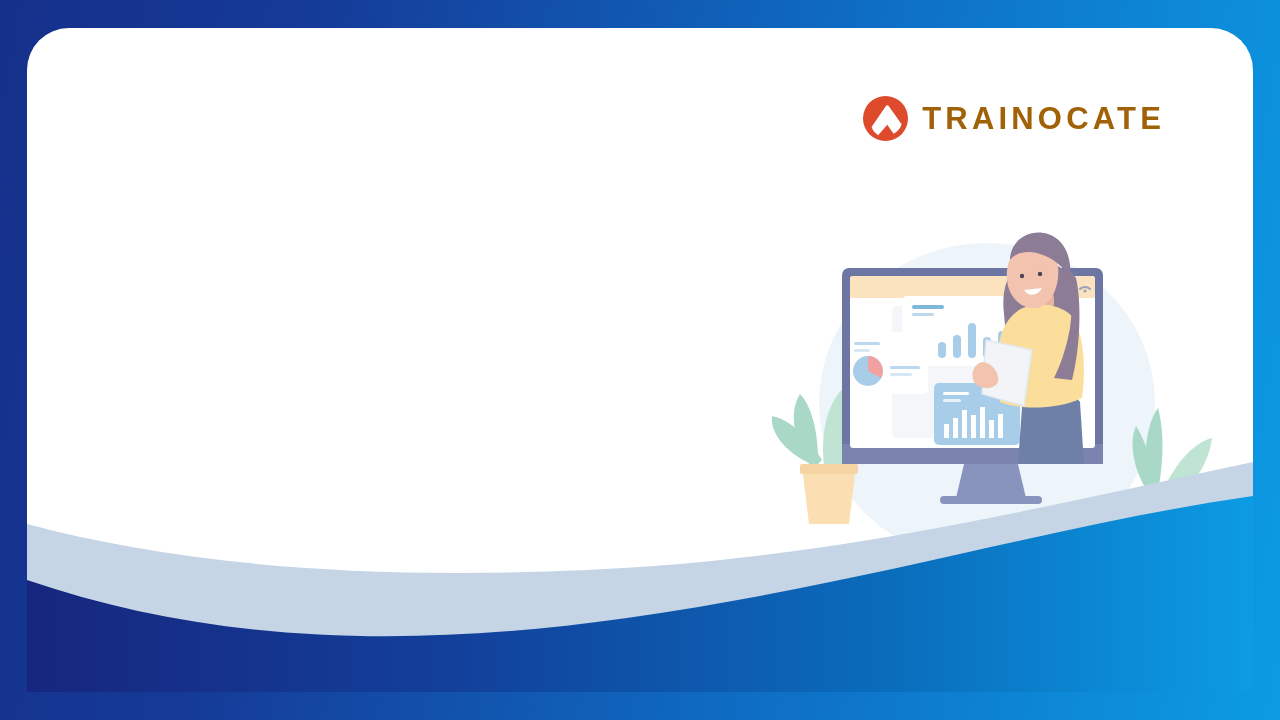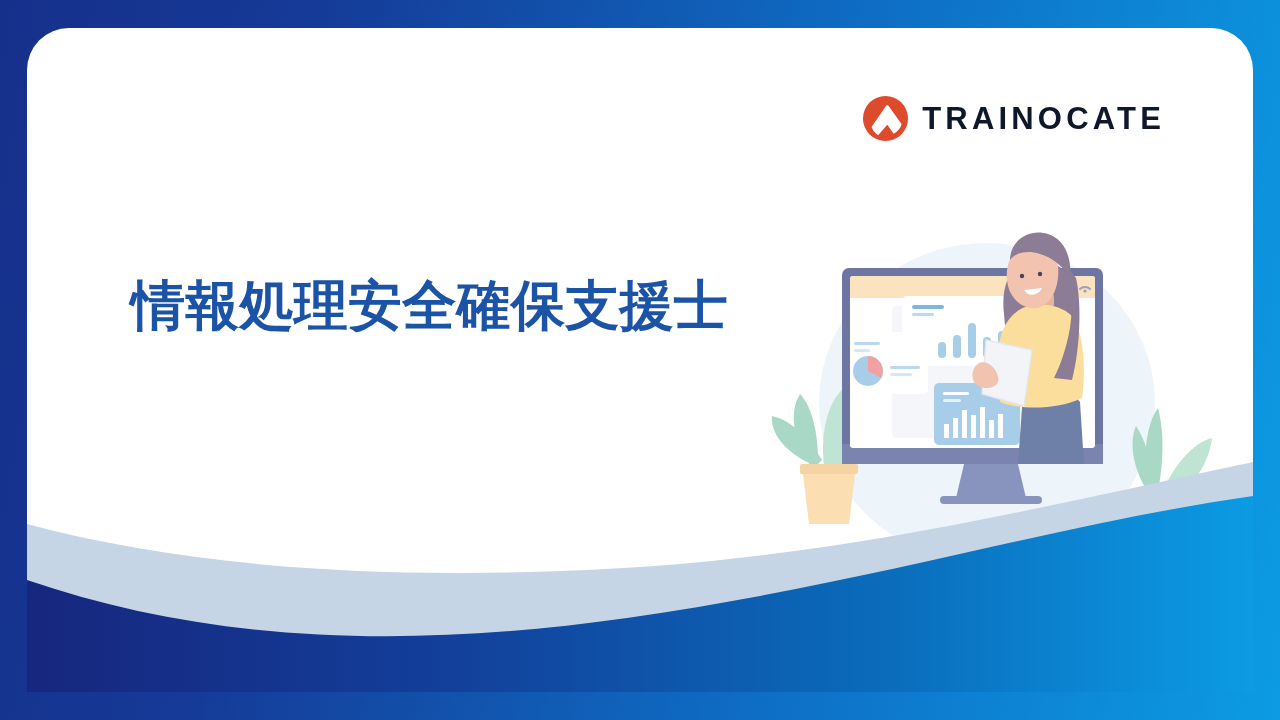--- a/index.html
+++ b/index.html
@@ -84,21 +84,21 @@
   .logo {
     position: absolute;
     right: 88px;
     top: 67px;
     display: flex;
     align-items: center;
     gap: 13px;
   }
   .logo-mark { width: 47px; height: 47px; display: block; }
   .logo-word {
-    color: #0f172a;
+    color: #a16207;
     font-size: 31px;
     font-weight: 700;
     letter-spacing: 0.135em;
     line-height: 1;
     white-space: nowrap;
   }
 
   
   .illustration {
     position: absolute;
@@ -223,21 +223,20 @@
 
           <circle cx="280" cy="78" r="2.2" fill="#4A4458"></circle>
           <circle cx="298" cy="76" r="2.2" fill="#4A4458"></circle>
           <path d="M282 92 C286 99 296 98 300 90 Z" fill="#FFFFFF"></path>
         </g>
       </svg>
     </div>
 
 
     <h1 class="headline">
-      <span class="line">情報処理安全確保支援士</span>
     </h1>
 
     <div class="logo">
       <svg class="logo-mark" viewBox="0 0 48 48" xmlns="http://www.w3.org/2000/svg">
         <circle cx="24" cy="24" r="23" fill="#DE4B2C"></circle>
         <path d="M11 34 L26 12 L40 30 L40 16.5 C36 11.5 30.5 9 25 9 L11 34 Z" fill="#FFFFFF" opacity="0"></path>
         <path d="M25.5 11 L40 31.5 L40 21 L30 11 Z" fill="#FFFFFF" opacity="0"></path>
         <path d="M25.8 10.5 C26.3 10.5 26.7 10.7 27 11.1 L40.5 29.8 C39.2 34 36.2 37.6 32.3 39.6 L25.8 30.3 L16.5 41 C13.4 39.2 11 36.3 9.8 32.8 L24.6 11.1 C24.9 10.7 25.3 10.5 25.8 10.5 Z" fill="#FFFFFF"></path>
         <path d="M25.8 24 L33.5 35 L17.5 35 Z" fill="#DE4B2C" opacity="0"></path>
       </svg>

